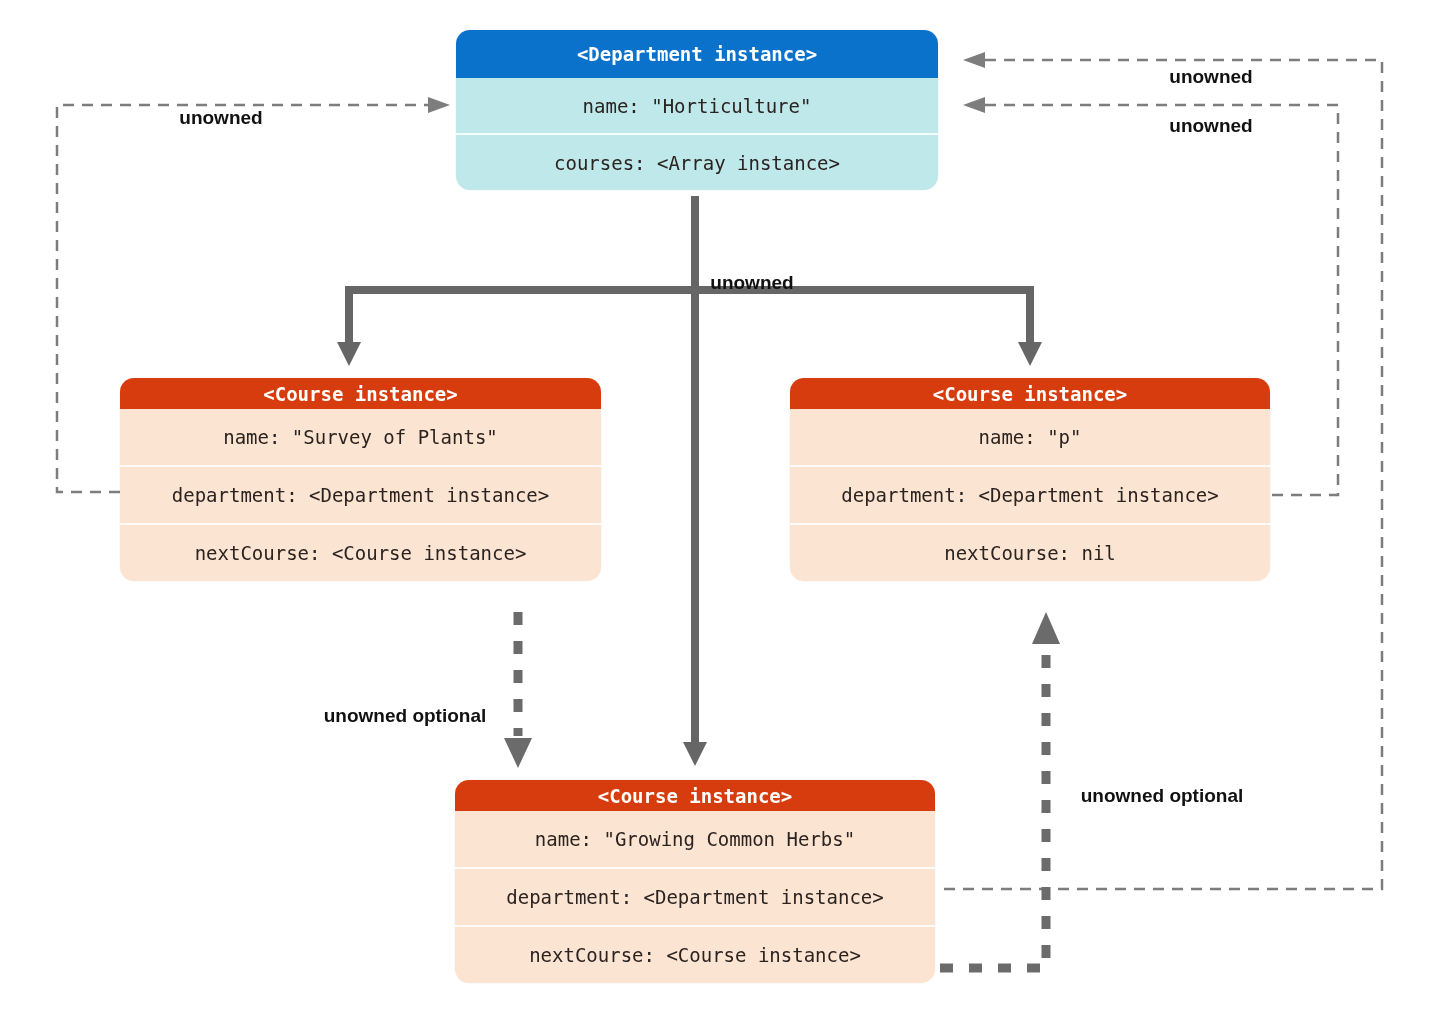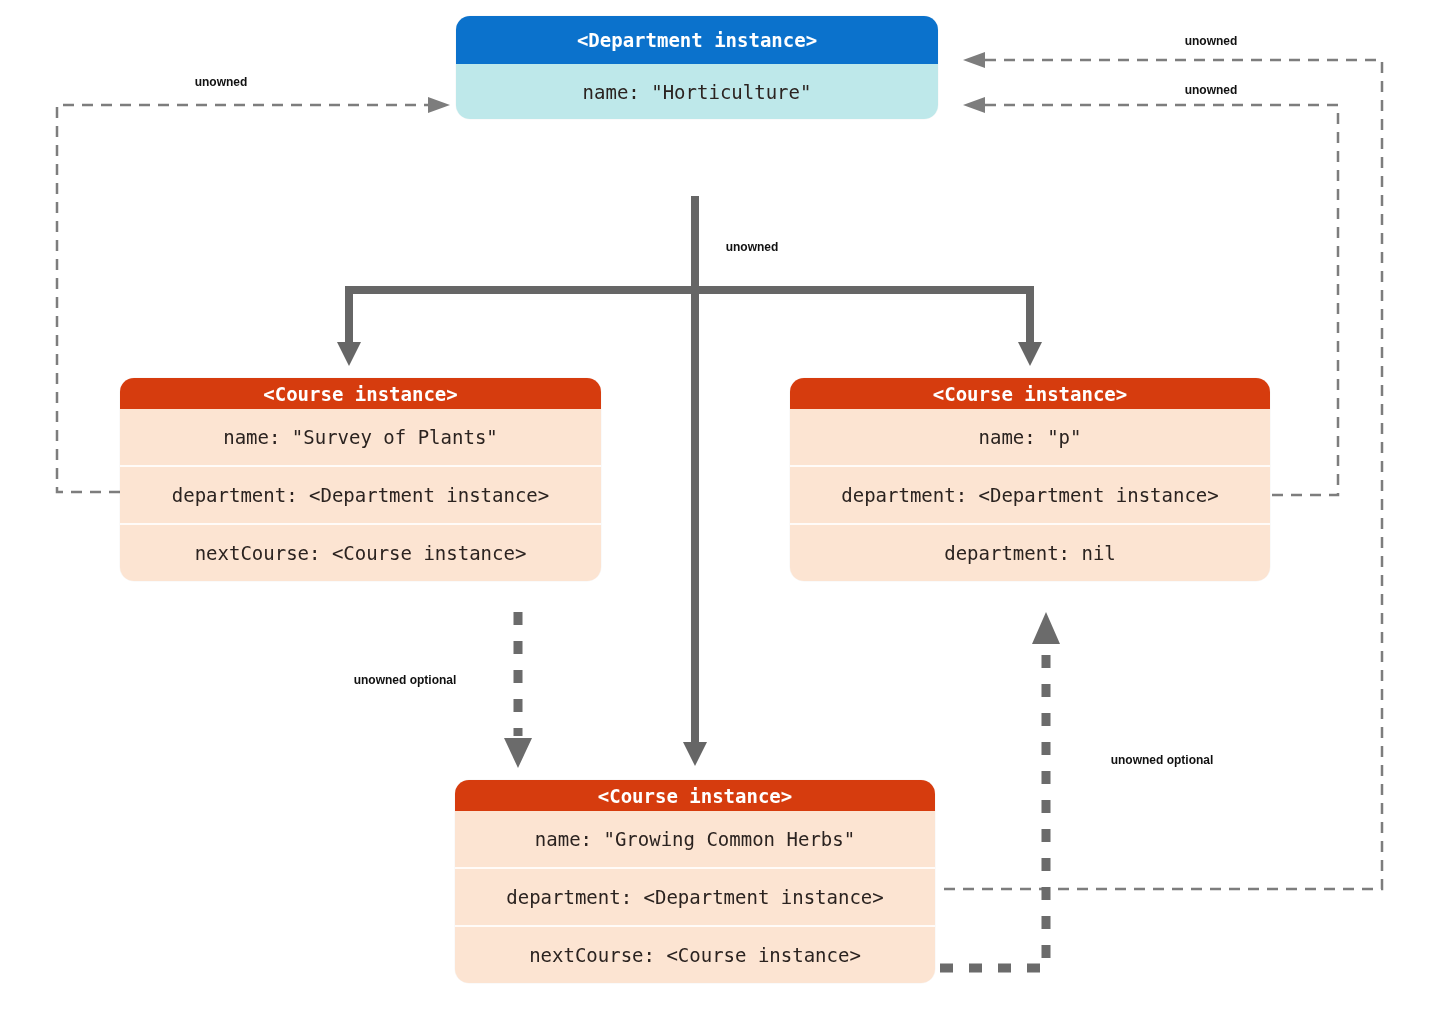--- a/index.html
+++ b/index.html
@@ -28,38 +28,39 @@
   }
   .box .row{
     font-family:"DejaVu Sans Mono", monospace;
     font-size:19px;
     color:#2b2320;
     text-align:center;
     display:flex;align-items:center;justify-content:center;
   }
   .box .row + .row{border-top:2px solid rgba(255,255,255,0.85);}
   
-  #dept{left:456px;top:16px;width:482px;}
+  #dept{left:456px;top:30px;width:482px;}
   #dept .hdr{height:48px;background:var(--dept-header);}
   #dept .row{height:55px;background:var(--dept-body);}
   
   .course .hdr{height:31px;background:var(--course-header);}
   .course .row{height:56px;background:var(--course-body);}
   #course-left{left:120px;top:378px;width:481px;}
   #course-right{left:790px;top:378px;width:480px;}
   #course-bottom{left:455px;top:780px;width:480px;}
   
   .arrow-label{
     position:absolute;
     transform:translate(-50%,-50%);
-    font-size:12px;
+    font-size:19px;
     font-weight:bold;
     color:var(--label-text);
     white-space:nowrap;
     z-index:2;
+    margin-top:36px;
   }
   #lbl-unowned-left{left:221px;top:82px;}
   #lbl-unowned-right-outer{left:1211px;top:41px;}
   #lbl-unowned-right-inner{left:1211px;top:90px;}
   #lbl-strong{left:752px;top:247px;}
   #lbl-unowned-optional-left{left:405px;top:680px;}
   #lbl-unowned-optional-right{left:1162px;top:760px;}
 </style>
 </head>
 <body>
@@ -97,34 +98,35 @@
     </g>
     <g fill="#6b6b6b" stroke="none">
       <polygon points="504,738 532,738 518,768"></polygon>
       <polygon points="1032,644 1060,644 1046,612"></polygon>
     </g>
   </svg>
 
   <div class="box" id="dept">
     <div class="hdr">&lt;Department instance&gt;</div>
     <div class="row">name: "Horticulture"</div>
+    <div class="row">courses: &lt;Array instance&gt;</div>
   </div>
 
   <div class="box course" id="course-left">
     <div class="hdr">&lt;Course instance&gt;</div>
     <div class="row">name: "Survey of Plants"</div>
     <div class="row">department: &lt;Department instance&gt;</div>
     <div class="row">nextCourse: &lt;Course instance&gt;</div>
   </div>
 
   <div class="box course" id="course-right">
     <div class="hdr">&lt;Course instance&gt;</div>
     <div class="row">name: "p"</div>
     <div class="row">department: &lt;Department instance&gt;</div>
-    <div class="row">department: nil</div>
+    <div class="row">nextCourse: nil</div>
   </div>
 
   <div class="box course" id="course-bottom">
     <div class="hdr">&lt;Course instance&gt;</div>
     <div class="row">name: "Growing Common Herbs"</div>
     <div class="row">department: &lt;Department instance&gt;</div>
     <div class="row">nextCourse: &lt;Course instance&gt;</div>
   </div>
 
   <div class="arrow-label" id="lbl-unowned-left">unowned</div>

